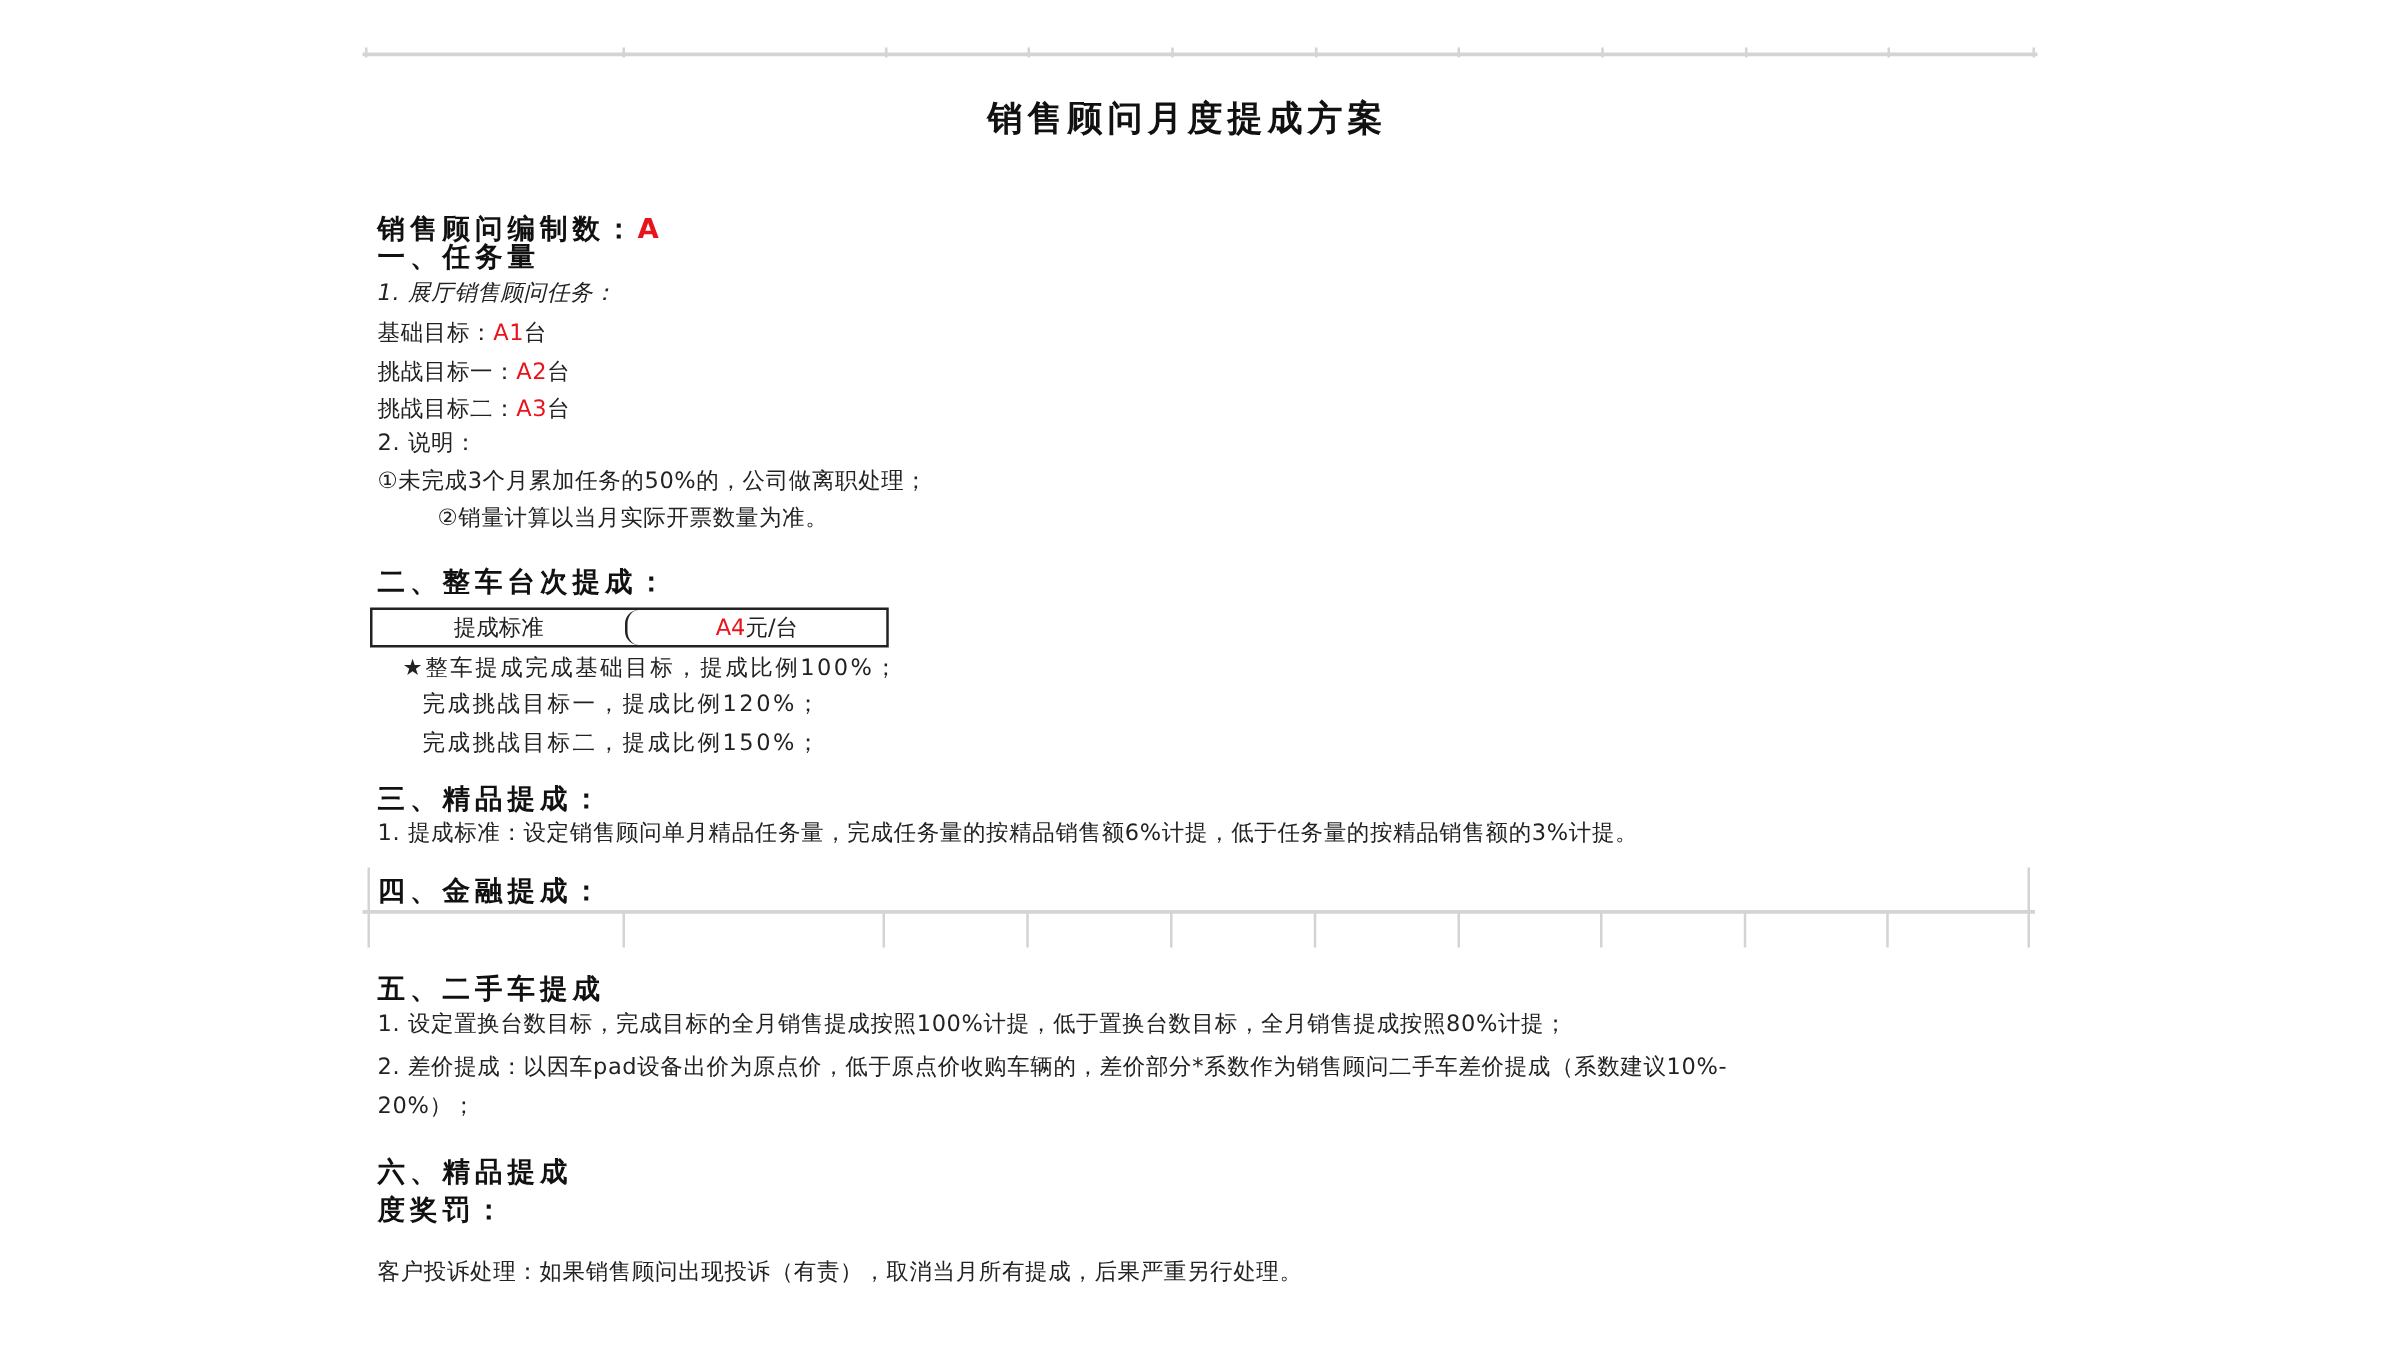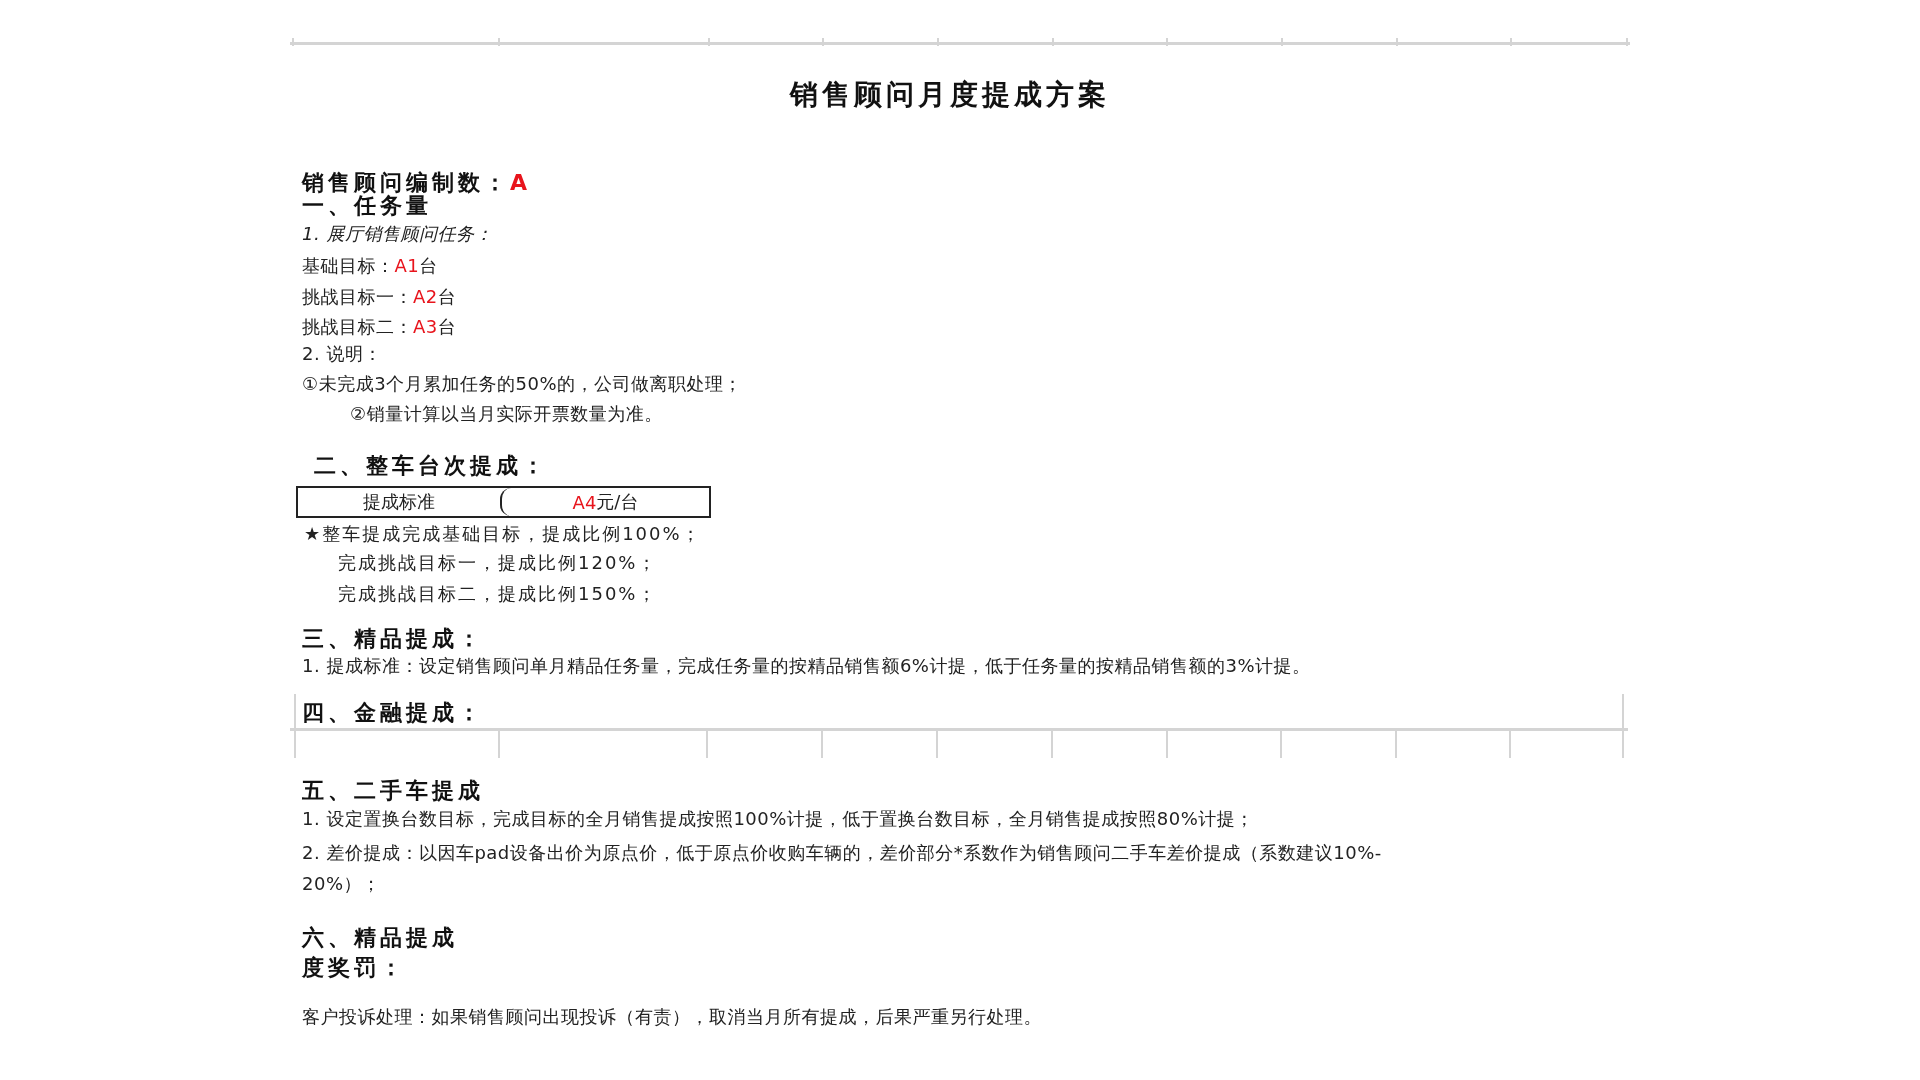--- a/index.html
+++ b/index.html
@@ -46,29 +46,29 @@
 <div class="abs body" style="left:302px; top:285px;">
   <span>挑战目标一：</span><span class="red">A2</span><span>台</span>
 </div>
 <div class="abs body" style="left:302px; top:315px;">
   <span>挑战目标二：</span><span class="red">A3</span><span>台</span>
 </div>
 <div class="abs body" style="left:302px; top:342px;">2. 说明：</div>
 <div class="abs body" style="left:302px; top:372px;">①未完成3个月累加任务的50%的，公司做离职处理；</div>
 <div class="abs body" style="left:302px; top:402px;margin-left:48px;">②销量计算以当月实际开票数量为准。</div>
 
-<div class="abs h1" style="left:314px; top:451px;">二、整车台次提成：</div>
+<div class="abs h1" style="left:302px; top:451px;">二、整车台次提成：</div>
 <div class="box" style="left:296px; top:486px; width:411px; height:28px;">
   <div class="cell" style="width:202px;">提成标准</div>
   <div class="cell" style="flex:1;">
     <span class="red">A4</span>
       <span>元/台</span>
   </div>
 </div>
-<div class="abs body" style="left:304px; top:522px; letter-spacing:2px;">★整车提成完成基础目标，提成比例100%；</div>
+<div class="abs body" style="left:322px; top:522px; letter-spacing:2px;">★整车提成完成基础目标，提成比例100%；</div>
 <div class="abs body" style="left:338px; top:551px; letter-spacing:2px;">完成挑战目标一，提成比例120%；</div>
 <div class="abs body" style="left:338px; top:582px; letter-spacing:2px;">完成挑战目标二，提成比例150%；</div>
 
 <div class="abs h1" style="left:302px; top:624px;">三、精品提成：</div>
 <div class="abs body" style="left:302px; top:654px;">1. 提成标准：设定销售顾问单月精品任务量，完成任务量的按精品销售额6%计提，低于任务量的按精品销售额的3%计提。</div>
 
 <div class="vtick" style="left:294px; top:694px; height:64px;"></div>
 <div class="vtick" style="left:1622px; top:694px; height:64px;"></div>
 <div class="abs h1" style="left:302px; top:698px;">四、金融提成：</div>
 <div class="hline" style="left:290px; top:728px; width:1338px;"></div>

